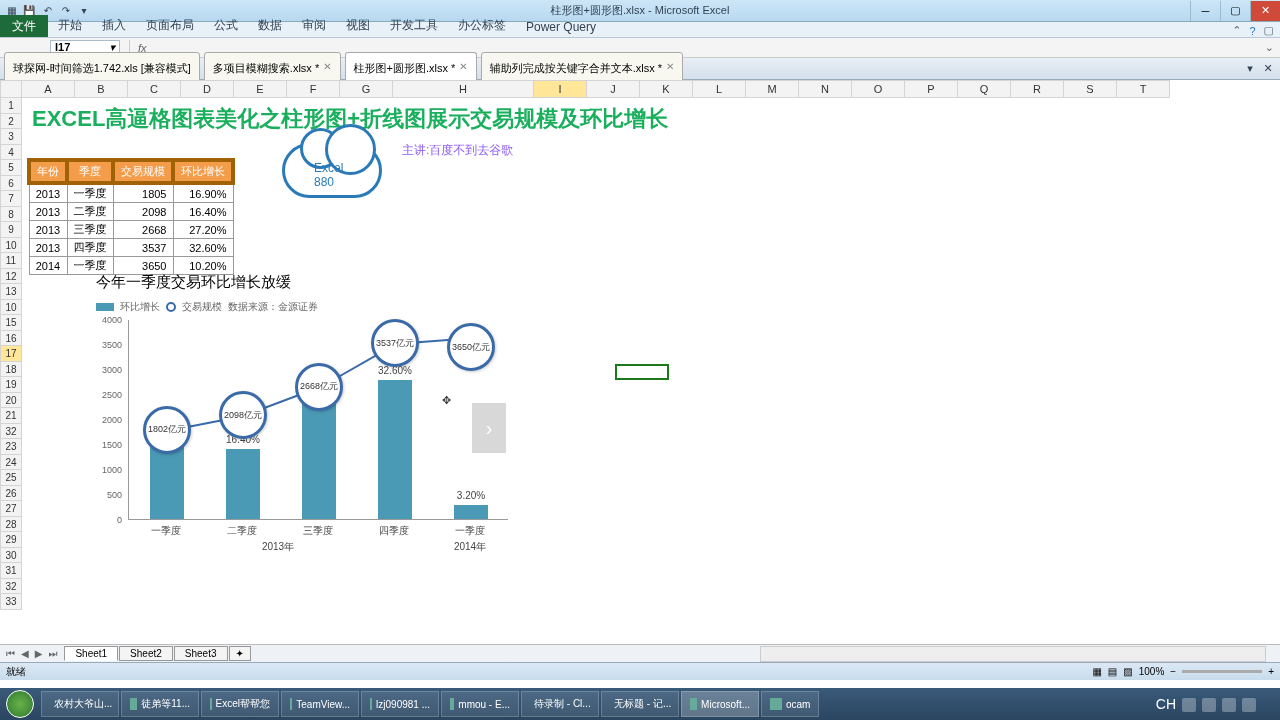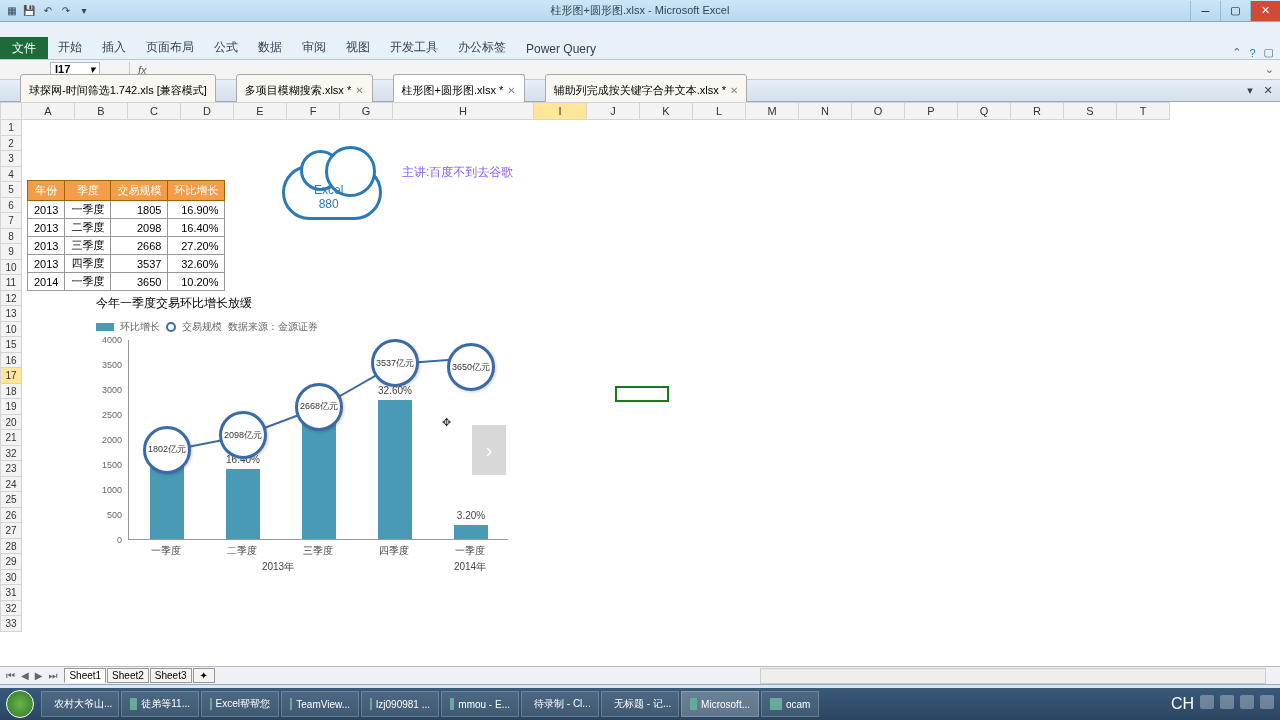--- a/index.html
+++ b/index.html
@@ -4,92 +4,92 @@
 <style>
 *{box-sizing:border-box;margin:0;padding:0;font-family:"Microsoft YaHei",SimSun,sans-serif}
 body{background:#fff;width:1280px;height:720px;overflow:hidden;position:relative}
 .titlebar{height:22px;background:linear-gradient(#cde6f7,#b8d8f0);display:flex;align-items:center;font-size:11px;position:relative;border-bottom:1px solid #8ab}
 .qat{display:flex;gap:2px;padding-left:4px;align-items:center}
 .qat span{width:16px;height:16px;display:inline-flex;align-items:center;justify-content:center;color:#345;font-size:10px}
 .title-text{position:absolute;left:50%;transform:translateX(-50%);color:#345}
 .winbtns{position:absolute;right:0;display:flex}
 .winbtn{width:30px;height:20px;display:flex;align-items:center;justify-content:center;font-size:11px;border-left:1px solid #9bc}
 .winbtn.close{background:#d04a3a;color:#fff}
-.ribbon-tabs{height:38px;background:#e8f0f8;display:flex;align-items:flex-end;font-size:12px;border-bottom:1px solid #b8c8d8;position:relative}
+.ribbon-tabs{height:16px;background:#e8f0f8;display:flex;align-items:flex-end;font-size:12px;border-bottom:1px solid #b8c8d8;position:relative}
 .file-tab{background:#1e6b3a;color:#fff;padding:3px 12px;height:22px;display:flex;align-items:center}
 .rtab{padding:3px 10px;color:#345;cursor:default}
 .help-icons{position:absolute;right:6px;display:flex;gap:8px;align-items:center;font-size:11px;color:#567}
 .formula-bar{height:20px;background:#f4f4f4;display:flex;align-items:center;border-bottom:1px solid #ccc;font-size:11px}
 .name-box{width:130px;border-right:1px solid #ccc;padding-left:50px;display:flex;align-items:center}
-.name-box span{border:1px solid #abc;background:#fff;padding:0 4px;width:50px;display:flex;justify-content:space-between}
+.name-box span{border:1px solid #abc;background:#fff;padding:0 4px;width:70px;display:flex;justify-content:space-between}
 .fx{padding:0 8px;font-style:italic;color:#666}
 .worktabs{height:22px;background:linear-gradient(#e8eef5,#d4e0ec);display:flex;align-items:center;font-size:11px;border-bottom:1px solid #9ab;position:relative}
-.wtab{padding:8px 8px;margin-left:20px;background:#f8f8f0;border:1px solid #aaa;border-radius:3px 3px 0 0;display:flex;align-items:center;gap:4px}
+.wtab{padding:8px 8px;margin-left:4px;background:#f8f8f0;border:1px solid #aaa;border-radius:3px 3px 0 0;display:flex;gap:4px}
 .wtab.active{background:#fff;border-bottom-color:#fff}
 .wtab .x{color:#888;font-size:10px}
 .wt-close{position:absolute;right:4px;display:flex;gap:2px}
 .wt-close span{width:16px;text-align:center;color:#345}
 .grid-area{position:relative;height:582px;background:#fff}
 .col-headers{height:18px;display:flex;position:absolute;left:22px;top:0;font-size:11px}
 .col-h{border:1px solid #d4d4d4;border-left:none;background:#f3f3f3;text-align:center;line-height:16px;color:#333}
 .col-h.sel{background:#ffe699}
 .row-headers{position:absolute;left:0;top:18px;width:22px;font-size:10px}
 .row-h{height:15.5px;border:1px solid #d4d4d4;border-top:none;background:#f3f3f3;text-align:center;color:#333;line-height:15px}
 .row-h.sel{background:#ffe699}
 .corner{position:absolute;left:0;top:0;width:22px;height:18px;background:#f3f3f3;border:1px solid #d4d4d4}
 .content{position:absolute;left:22px;top:18px;right:0;bottom:0}
 .big-title{position:absolute;left:10px;top:6px;font-size:22px;color:#1aaf5d;font-weight:bold}
 .lecturer{position:absolute;left:380px;top:44px;color:#8b5cf6;font-size:12px}
 .data-table{position:absolute;left:5px;top:60px;border-collapse:collapse;font-size:11px}
-.data-table th{background:#f39c4a;color:#fff;border:1px solid #a16207;padding:2px 6px;font-weight:normal}
+.data-table th{background:#f39c4a;color:#fff;border:4px solid #a16207;padding:2px 6px;font-weight:normal}
 .data-table td{border:1px solid #999;padding:1px 6px;text-align:right;background:#fff}
 .data-table td.l{text-align:center}
-.logo-area{position:absolute;left:235px;top:35px;width:160px;text-align:center}
+.logo-area{position:absolute;left:235px;top:35px;width:160px;text-align:left}
 .cloud{width:110px;height:70px;margin:0 auto;position:relative}
 .cloud-shape{width:100px;height:55px;border:3px solid #2a7ab8;border-radius:30px;background:#fff;position:relative;top:10px}
 .cloud-shape::before{content:"";position:absolute;width:35px;height:35px;border:3px solid #2a7ab8;border-radius:50%;background:#fff;top:-18px;left:15px}
 .cloud-shape::after{content:"";position:absolute;width:45px;height:45px;border:3px solid #2a7ab8;border-radius:50%;background:#fff;top:-22px;left:40px}
 .cloud-text{position:absolute;top:28px;left:32px;font-size:12px;color:#2a7ab8;z-index:2}
 .excel880{font-size:22px;font-weight:bold;margin-top:6px}
 .excel880 .ex{color:#e67e22}
 .excel880 .num{color:#2a7ab8}
 .chart{position:absolute;left:60px;top:175px;width:440px;height:300px}
-.chart-title{font-size:12px;font-family:KaiTi,serif;margin-bottom:8px;margin-left:14px}
+.chart-title{font-size:15px;font-family:KaiTi,serif;margin-bottom:8px;margin-left:14px}
 .legend{font-size:10px;color:#666;margin-left:14px;margin-bottom:6px;display:flex;align-items:center;gap:6px}
 .leg-box{width:18px;height:8px;background:#4a9ab5;display:inline-block}
 .leg-circ{width:10px;height:10px;border:2px solid #3a6aa8;border-radius:50%;background:#fff;display:inline-block}
 .plot{position:relative;width:420px;height:230px;margin-left:14px}
 .y-axis{position:absolute;left:0;top:0;height:200px;width:30px}
 .y-tick{position:absolute;right:4px;font-size:9px;color:#666;transform:translateY(-50%)}
 .plot-area{position:absolute;left:32px;top:0;width:380px;height:200px;border-left:1px solid #999;border-bottom:1px solid #999}
 .bar{position:absolute;bottom:0;width:34px;background:#4a9ab5}
 .bar-label{position:absolute;font-size:10px;color:#444;transform:translateX(-50%);white-space:nowrap}
 .bubble{position:absolute;width:48px;height:48px;border:3px solid #3a6aa8;border-radius:50%;background:#fff;display:flex;align-items:center;justify-content:center;font-size:9px;color:#333;transform:translate(-50%,-50%);box-shadow:1px 1px 3px rgba(0,0,0,.2)}
 .line-seg{position:absolute;height:2px;background:#3a6aa8;transform-origin:left center}
 .x-labels{position:absolute;left:32px;top:204px;width:380px;font-size:10px;color:#444}
 .x-lab{position:absolute;transform:translateX(-50%)}
 .x-group{position:absolute;top:220px;left:32px;width:380px;font-size:10px;color:#444}
 .next-btn{position:absolute;left:450px;top:305px;width:34px;height:50px;background:#d8d8d8;display:flex;align-items:center;justify-content:center;color:#fff;font-size:20px}
 .sel-cell{position:absolute;border:2px solid #1a7a1a;background:#fff}
 .cursor-move{position:absolute;left:420px;top:296px;font-size:11px;color:#333}
 .sheet-tabs{position:absolute;bottom:0;left:0;right:0;height:18px;background:#eef2f6;border-top:1px solid #bbb;display:flex;align-items:center;font-size:10px}
 .st-nav{display:flex;padding:0 4px;gap:2px;color:#666}
 .st-nav span{padding:0 2px}
-.st-tab{padding:1px 4px;border:1px solid #999;background:#f4f4f4;margin-left:1px}
+.st-tab{padding:1px 10px;border:1px solid #999;background:#f4f4f4;margin-left:1px}
 .st-tab.active{background:#fff;border-bottom-color:#fff}
 .hscroll{position:absolute;right:14px;bottom:0;left:760px;height:16px;background:#eee;border:1px solid #ccc}
 .statusbar{height:18px;background:linear-gradient(#dce8f4,#c8dcec);border-top:1px solid #9ab;display:flex;align-items:center;font-size:10px;padding:0 6px;justify-content:space-between}
 .zoom-area{display:flex;align-items:center;gap:6px}
 .zoom-slider{width:80px;height:3px;background:#aaa;position:relative}
 .taskbar{height:32px;background:linear-gradient(#3a5a7a,#2a4560);display:flex;align-items:center;position:absolute;bottom:0;left:0;right:0}
 .start-btn{width:40px;height:32px;display:flex;align-items:center;justify-content:center}
 .start-orb{width:28px;height:28px;border-radius:50%;background:radial-gradient(#6ab04c,#2a7a2a);border:1px solid #fff}
 .task-item{height:26px;padding:0 8px;margin:0 1px;background:rgba(255,255,255,.1);border:1px solid rgba(255,255,255,.2);display:flex;align-items:center;color:#fff;font-size:10px;gap:4px;max-width:78px;overflow:hidden;white-space:nowrap}
 .task-item.active{background:rgba(255,255,255,.25)}
-.tray{margin-left:auto;display:flex;align-items:flex-start;gap:6px;color:#fff;font-size:16px;padding-right:6px}
+.tray{margin-left:auto;display:flex;align-items:flex-end;gap:6px;color:#fff;font-size:14px;padding-right:24px}
 .tico{width:14px;height:14px;background:rgba(255,255,255,.3);border-radius:2px}
 </style>
 </head>
 <body>
 
 <div class="titlebar">
   <div class="qat">
     <span>▦</span>
     <span>💾</span>
     <span>↶</span>
@@ -210,20 +210,21 @@
       <div class="row-h">26</div>
       <div class="row-h">27</div>
       <div class="row-h">28</div>
       <div class="row-h">29</div>
       <div class="row-h">30</div>
       <div class="row-h">31</div>
       <div class="row-h">32</div>
       <div class="row-h">33</div>
     </div>
   <div class="content">
+    <div class="big-title">EXCEL高逼格图表美化之柱形图+折线图展示交易规模及环比增长</div>
     <div class="lecturer">主讲:百度不到去谷歌</div>
 
     <table class="data-table">
       <tbody>
           <tr id="th-row">
             <th>年份</th>
             <th>季度</th>
             <th>交易规模</th>
             <th>环比增长</th>
           </tr>

